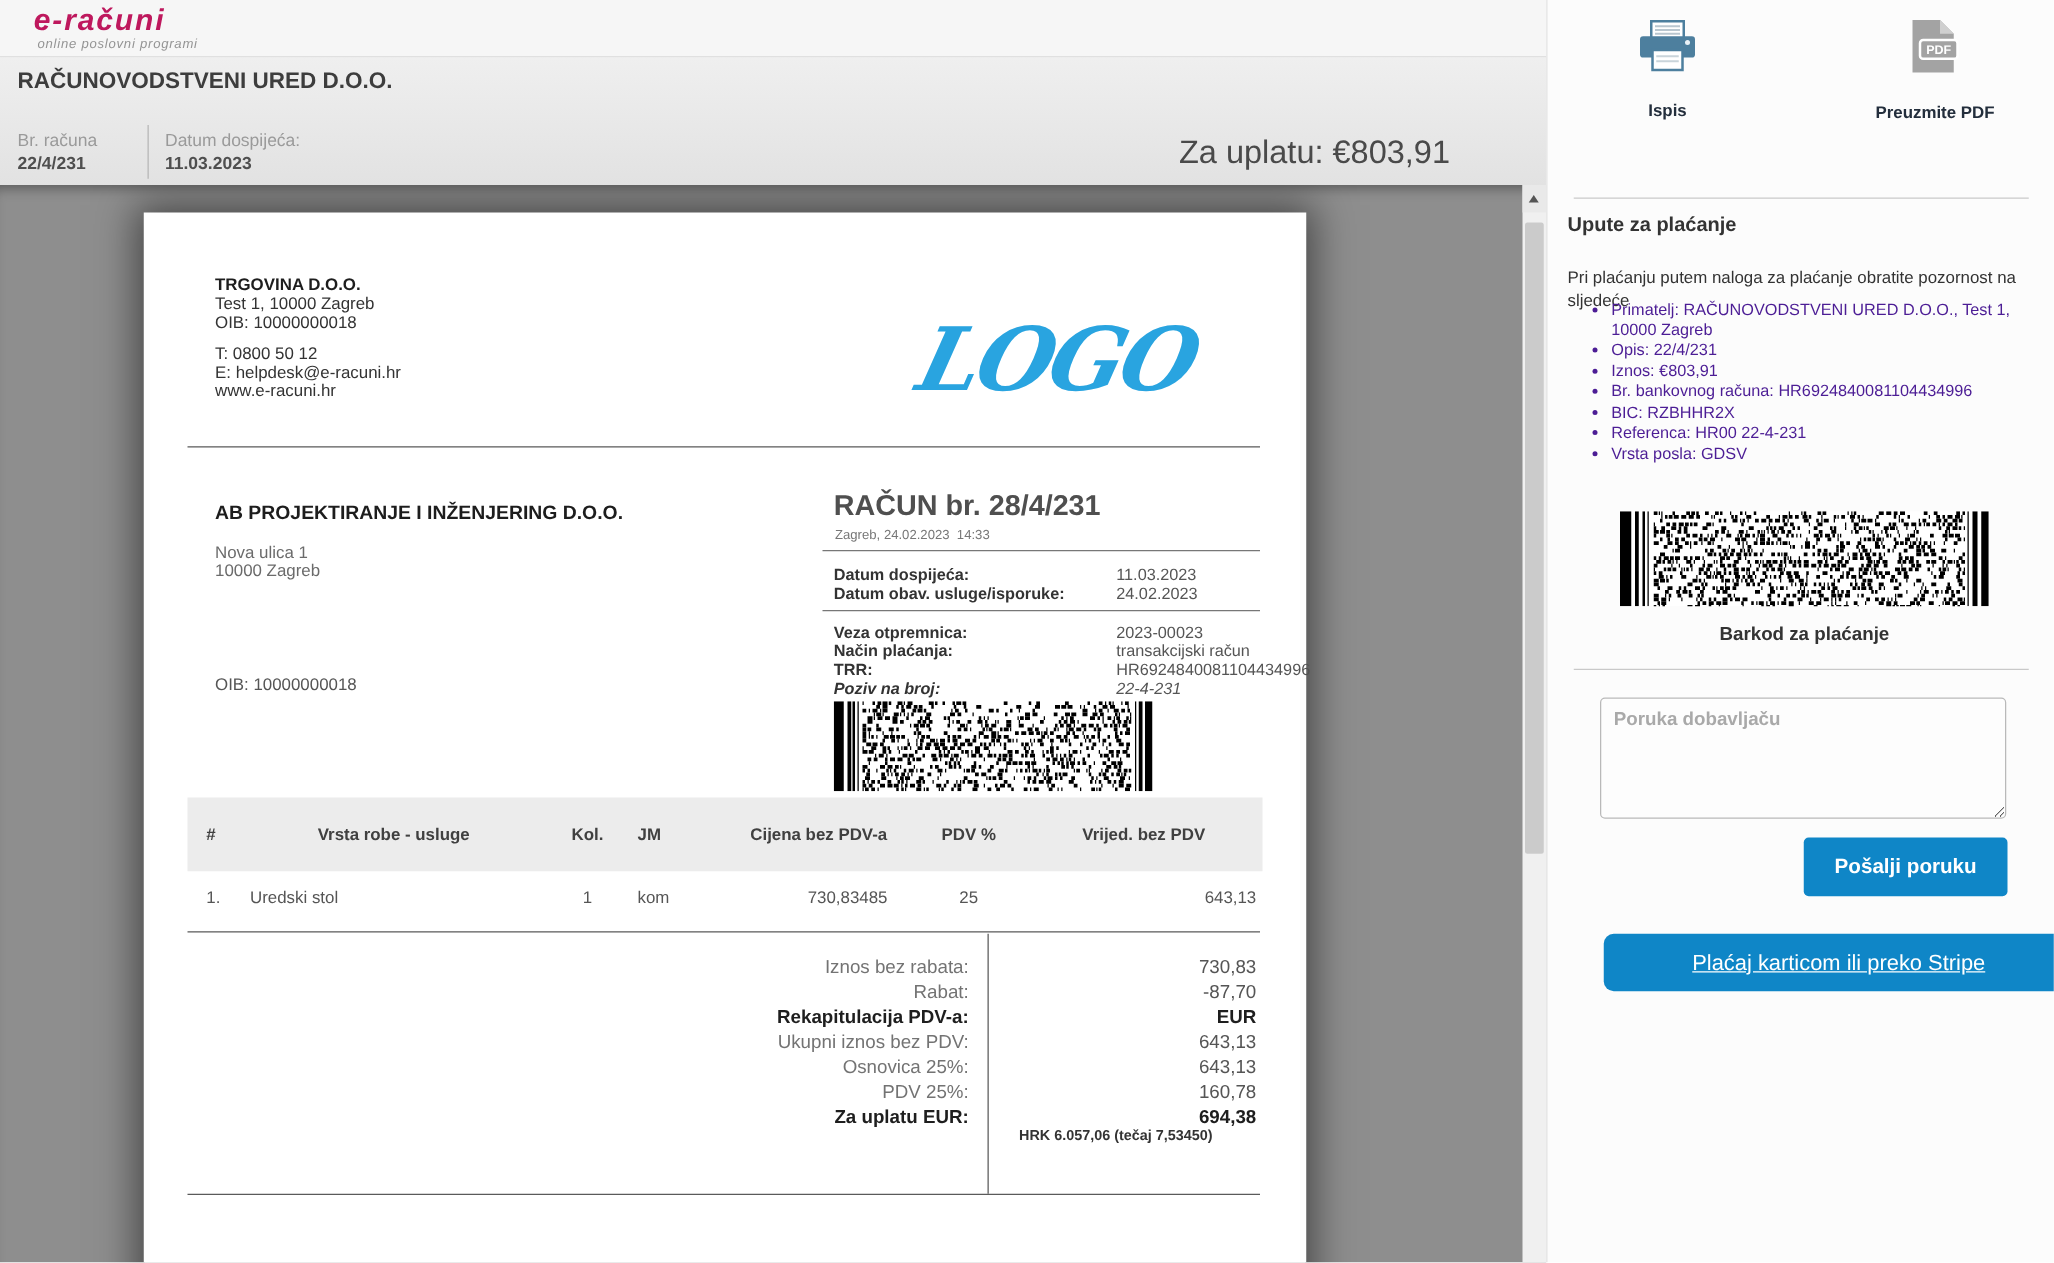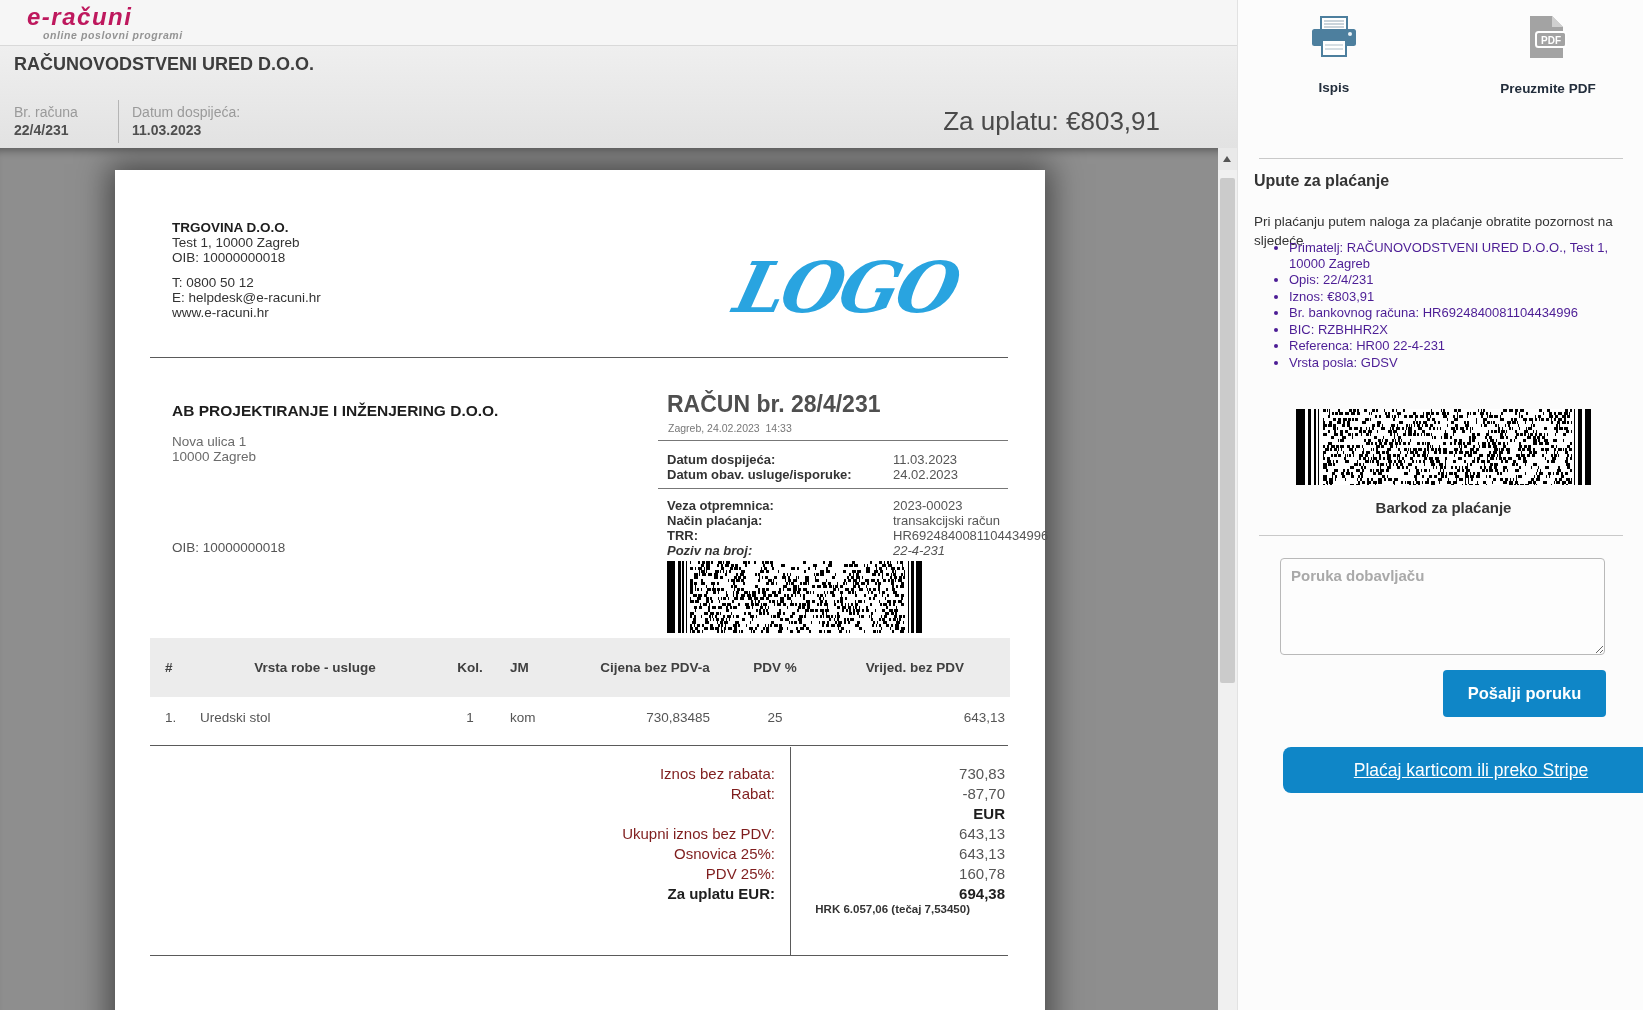--- a/index.html
+++ b/index.html
@@ -4,21 +4,21 @@
 <style>
   html,body{margin:0;padding:0;}
   body{width:1643px;height:1010px;position:relative;overflow:hidden;
        font-family:"Liberation Sans",sans-serif;background:#fff;}
   .abs{position:absolute;}
 
   
   .left{position:absolute;left:0;top:0;width:1237px;height:1010px;}
   .topstrip{position:absolute;left:0;top:0;width:1237px;height:45px;background:#f6f6f6;border-bottom:1px solid #d9d9d9;}
   .brand{position:absolute;left:27px;top:3px;color:#be185d;font-weight:bold;font-style:italic;font-size:24px;letter-spacing:1.5px;}
-  .brand-sub{position:absolute;left:30px;top:29px;font-style:italic;font-weight:bold;font-size:10.5px;color:#949494;letter-spacing:.6px;margin-left:13px;}
+  .brand-sub{position:absolute;left:30px;top:29px;font-style:italic;font-weight:normal;font-size:10.5px;color:#949494;letter-spacing:.6px;}
 
   .band{position:absolute;left:0;top:46px;width:1237px;height:102px;background:linear-gradient(#efefef,#e2e2e2);}
   .band-title{position:absolute;left:14px;top:8px;font-size:18px;font-weight:bold;color:#3d3d3d;}
   .lab{font-size:14px;color:#9a9a9a;}
   .val{font-size:14px;font-weight:bold;color:#4f4f4f;}
   .vsep{position:absolute;left:118px;top:54px;height:43px;border-left:1px solid #b5b5b5;}
   .amount{position:absolute;right:77px;top:60px;font-size:26px;color:#4a4a4a;}
 
   .viewer{position:absolute;left:0;top:148px;width:1237px;height:862px;background:#8e8e8e;overflow:hidden;
           box-shadow:inset 0 9px 10px -7px rgba(0,0,0,.4);}
@@ -56,21 +56,21 @@
   .c3{width:80px;text-align:center;}
   .c4{width:70px;}
   .c5{width:150px;}
   .c6{width:90px;text-align:center;}
   .c7{width:190px;}
   .thead .c2,.thead .c5,.thead .c7{text-align:center;}
   .titem .c5{text-align:right;padding-right:20px;box-sizing:border-box;}
   .titem .c7{text-align:right;padding-right:5px;box-sizing:border-box;}
 
   .totrow{position:absolute;left:35px;width:858px;height:20px;font-size:15px;}
-  .totrow .tl{position:absolute;left:0;width:625px;text-align:right;color:#7f1d1d;}
+  .totrow .tl{position:absolute;left:0;width:625px;text-align:right;color:#737373;}
   .totrow .tv{position:absolute;left:642px;width:213px;text-align:right;color:#555;white-space:pre;}
   .totrow.b .tl,.totrow.b .tv{font-weight:bold;color:#1e1e1e;}
   .tot-note{position:absolute;left:642px;top:733px;width:213px;text-align:right;
             font-size:11.5px;font-weight:bold;color:#333;}
   .vdiv{position:absolute;left:675px;top:577px;height:208px;border-left:1px solid #5a5a5a;}
 
   
   .sidebar{position:absolute;left:1237px;top:0;width:406px;height:1010px;background:#fcfcfc;border-left:1px solid #e2e2e2;box-sizing:border-box;}
   .tool{position:absolute;text-align:center;cursor:pointer;}
   .tool .tlabel{margin-top:18px;font-size:13.5px;font-weight:bold;color:#232e3c;}
@@ -861,20 +861,21 @@
 
       <div class="totrow" style="top:595px;">
         <span class="tl">Iznos bez rabata:</span>
         <span class="tv">730,83</span>
       </div>
       <div class="totrow" style="top:615px;">
         <span class="tl">Rabat:</span>
         <span class="tv">-87,70</span>
       </div>
       <div class="totrow b" style="top:635px;">
+        <span class="tl">Rekapitulacija PDV-a:</span>
         <span class="tv">EUR</span>
       </div>
       <div class="totrow" style="top:655px;">
         <span class="tl">Ukupni iznos bez PDV:</span>
         <span class="tv">643,13</span>
       </div>
       <div class="totrow" style="top:675px;">
         <span class="tl">Osnovica 25%:</span>
         <span class="tv">643,13</span>
       </div>

